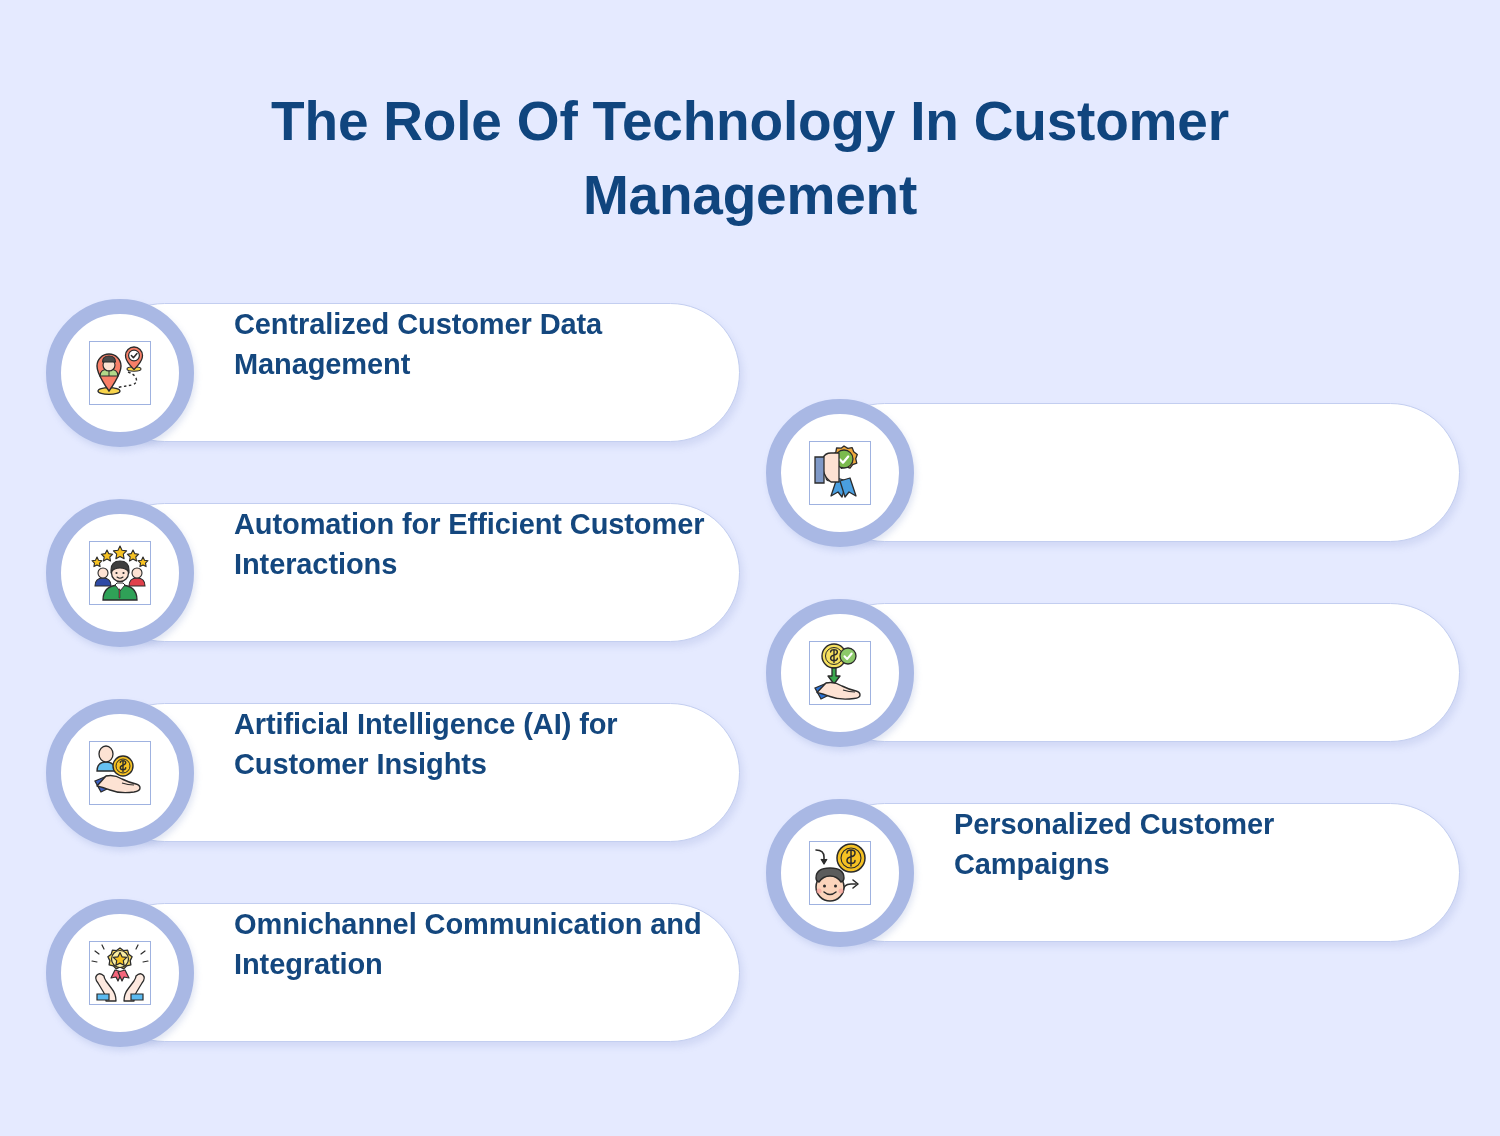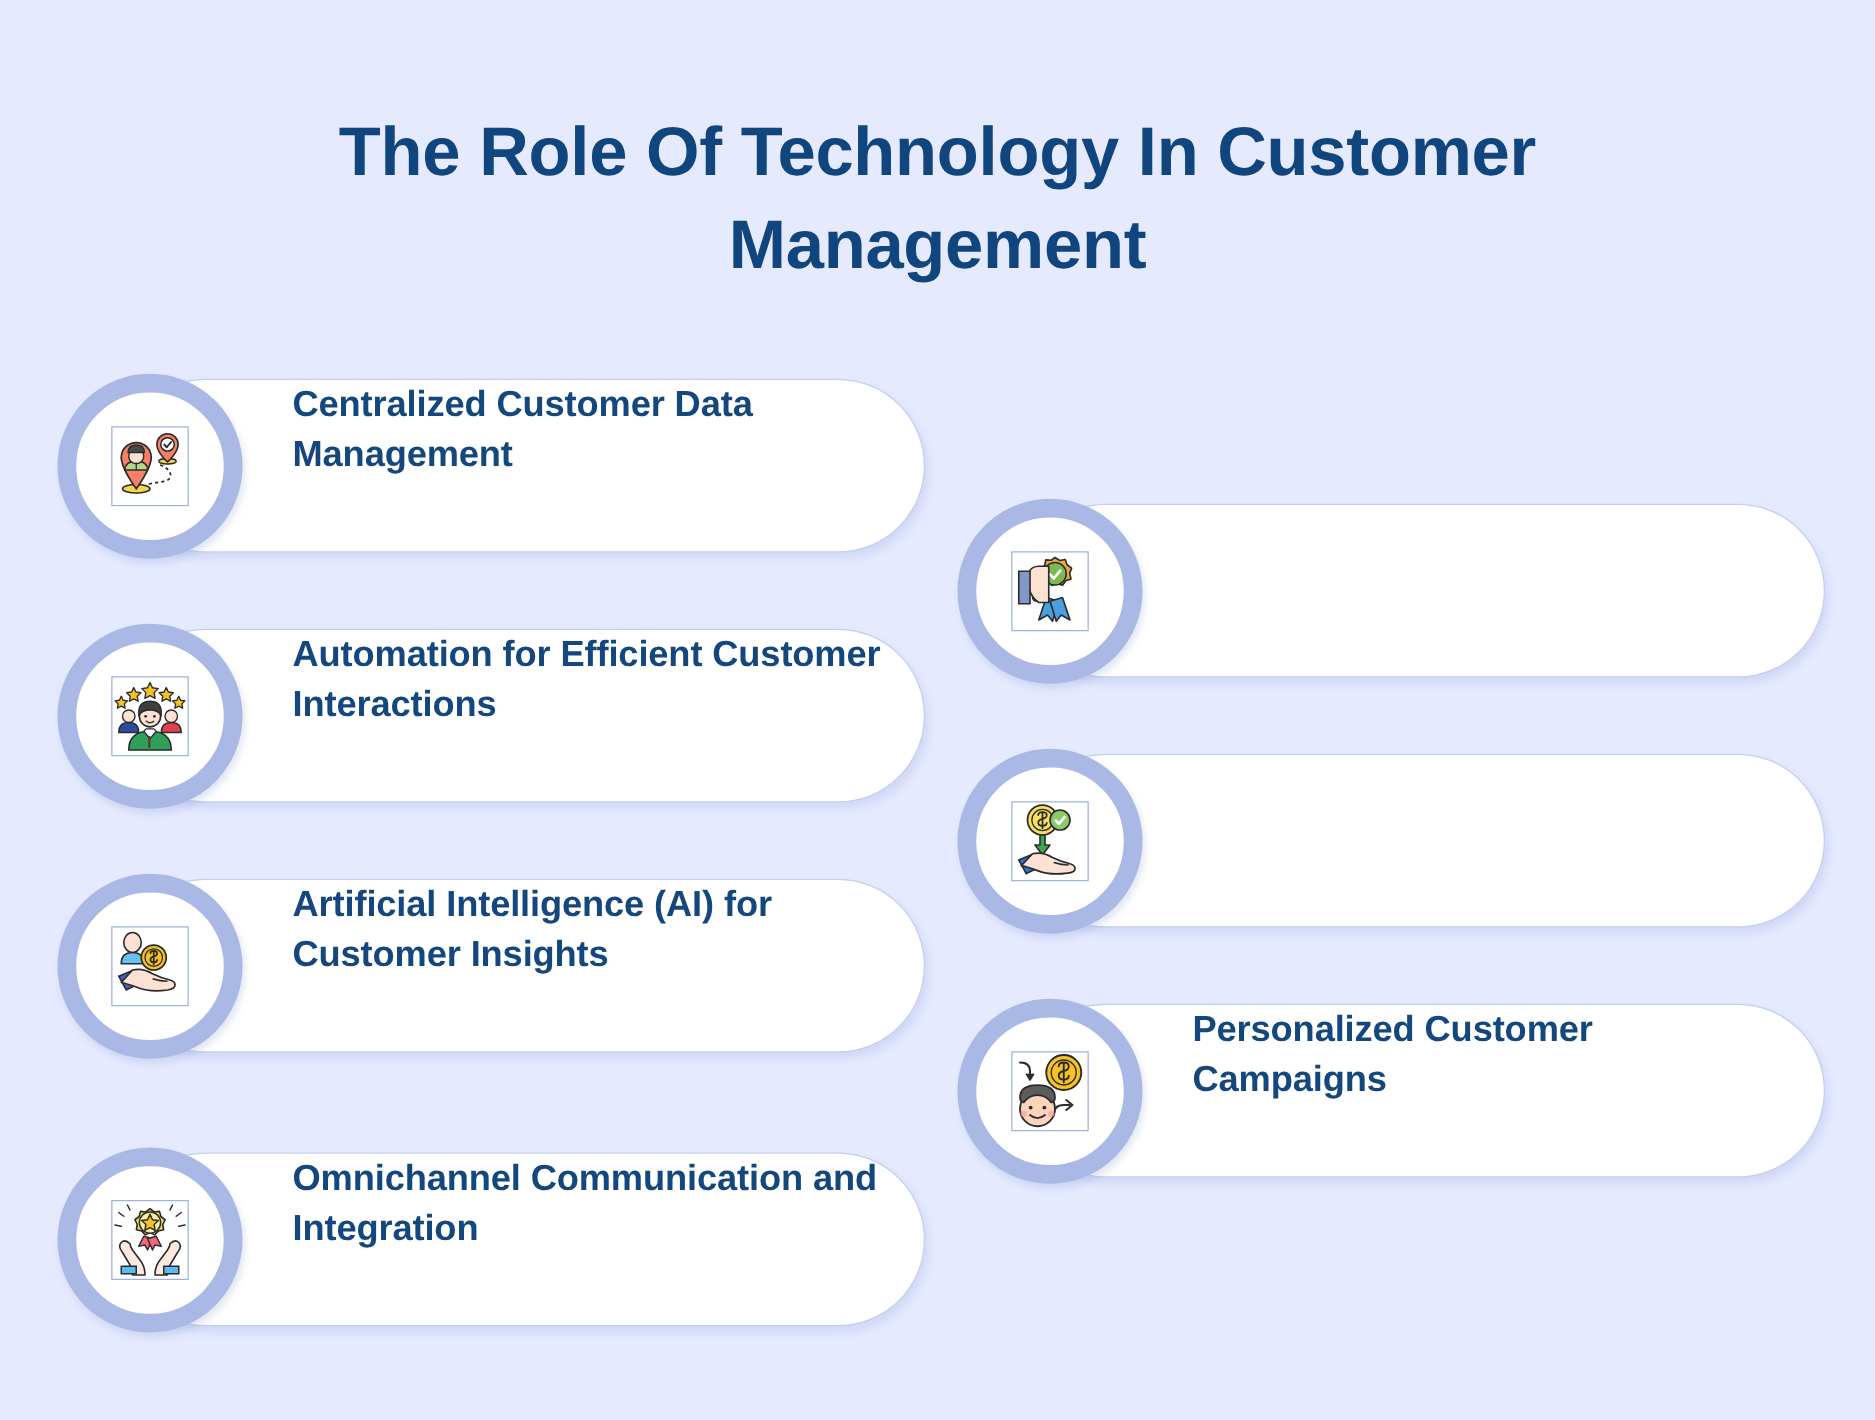--- a/index.html
+++ b/index.html
@@ -151,21 +151,21 @@
         <path d="M33 18.5 l0 11 M30.3 20.6 q0 -2 2.7 -2 q2.7 0 2.7 2 q0 2 -2.7 2.6 q-2.7 .6 -2.7 2.6 q0 2 2.7 2 q2.7 0 2.7 -2" fill="none" stroke="#2b2b2b" stroke-width="1.4" stroke-linecap="round"></path>
         <path d="M5 39 l12 -5 l6 10 l-12 6 z" fill="#3f63c4" stroke="#2b2b2b" stroke-width="1.3"></path>
         <path d="M16 34 q8 -2 16 3 q7 3.5 14 5 q4 1 4 4 q0 3 -6 4 q-14 2 -24 -2 q-8 -3 -13 -4 z" fill="#fde2d3" stroke="#2b2b2b" stroke-width="1.4" stroke-linejoin="round"></path>
         <path d="M32 41 q6 2 12 2" fill="none" stroke="#2b2b2b" stroke-width="1.1"></path>
       </svg>
     </span>
   </div>
   <div class="card-label">Artificial Intelligence (AI) for Customer Insights</div>
 </div>
 
-<div class="card left" style="top:903px;margin-top:19px;">
+<div class="card left" style="top:903px;">
   <div class="icon-circle">
     <span class="icon-box">
       <svg viewBox="0 0 60 62">
         <g stroke="#2b2b2b" stroke-width="1.2" stroke-linecap="round" fill="none">
           <path d="M9 12 l-4 -3"></path>
             <path d="M7 20 l-5 -1"></path>
             <path d="M14 7 l-2 -4"></path>
           <path d="M51 12 l4 -3"></path>
             <path d="M53 20 l5 -1"></path>
             <path d="M46 7 l2 -4"></path>

